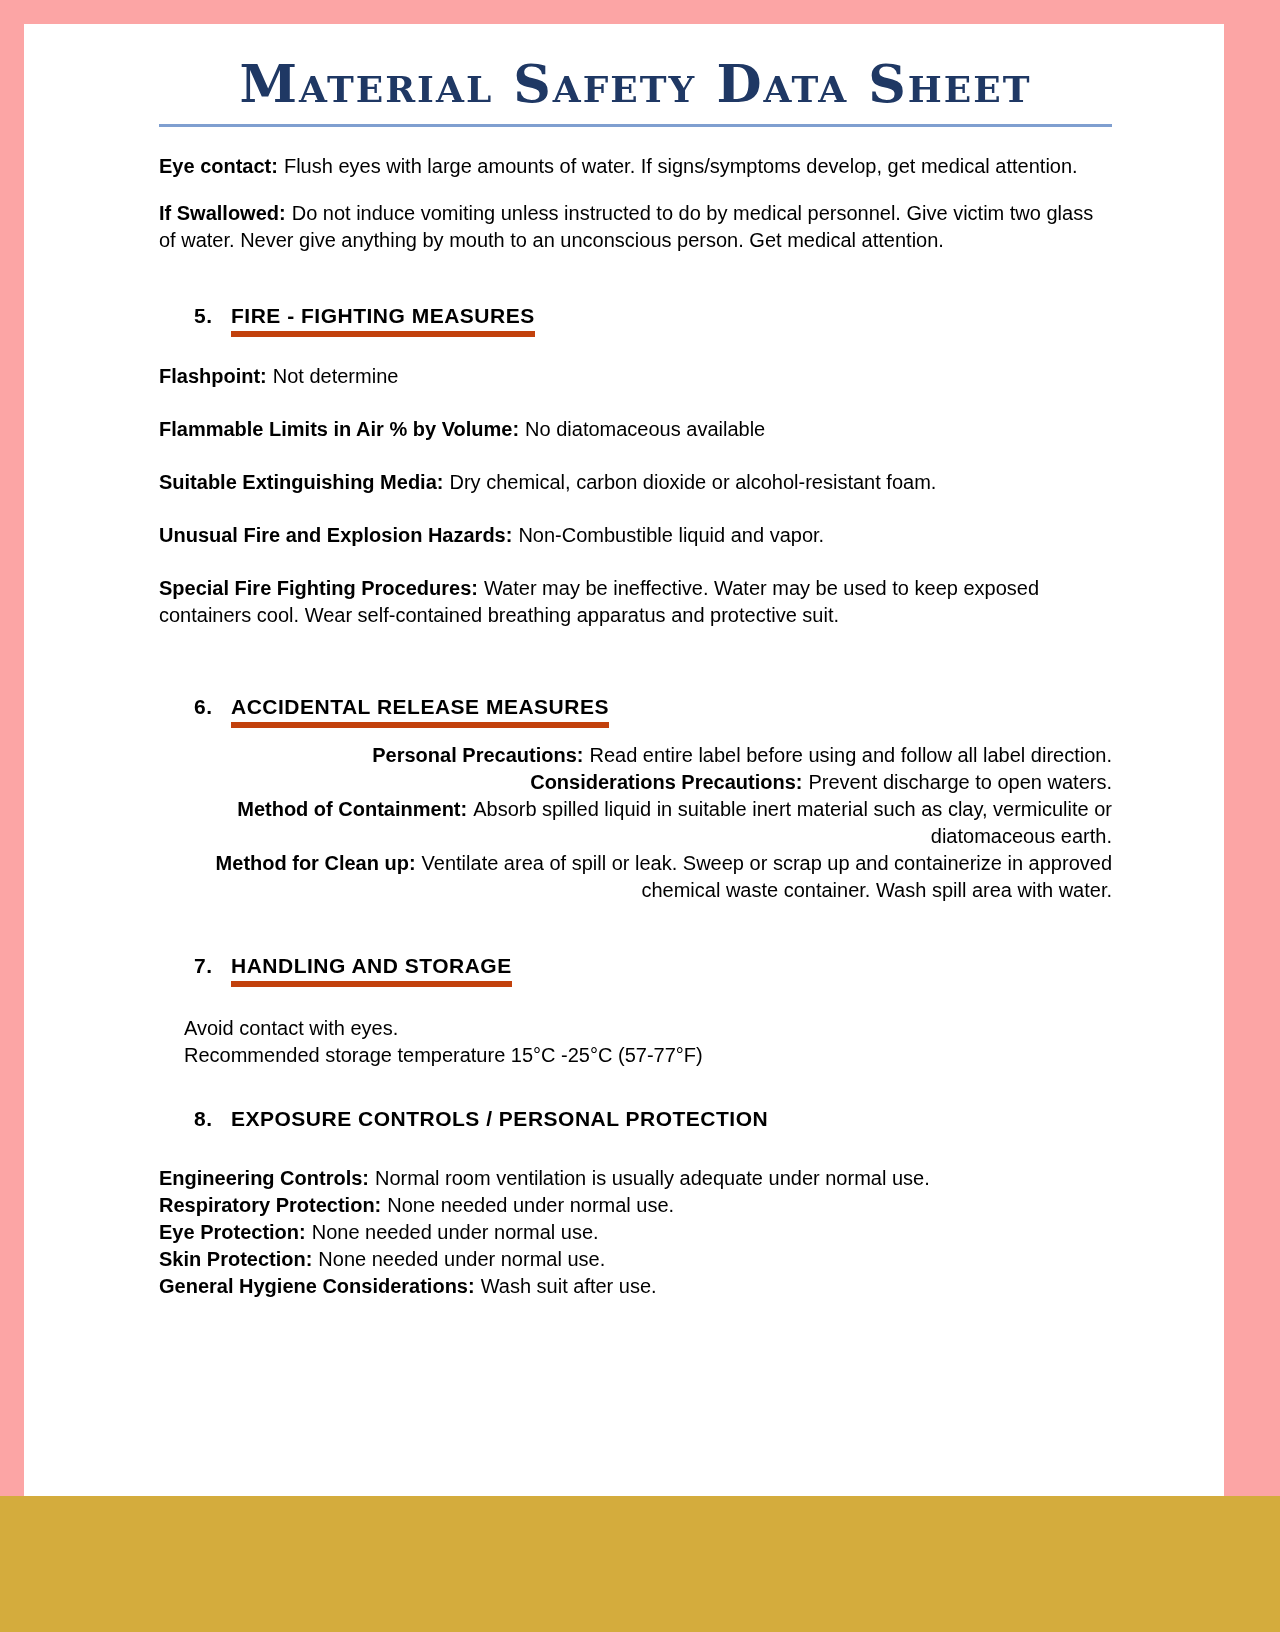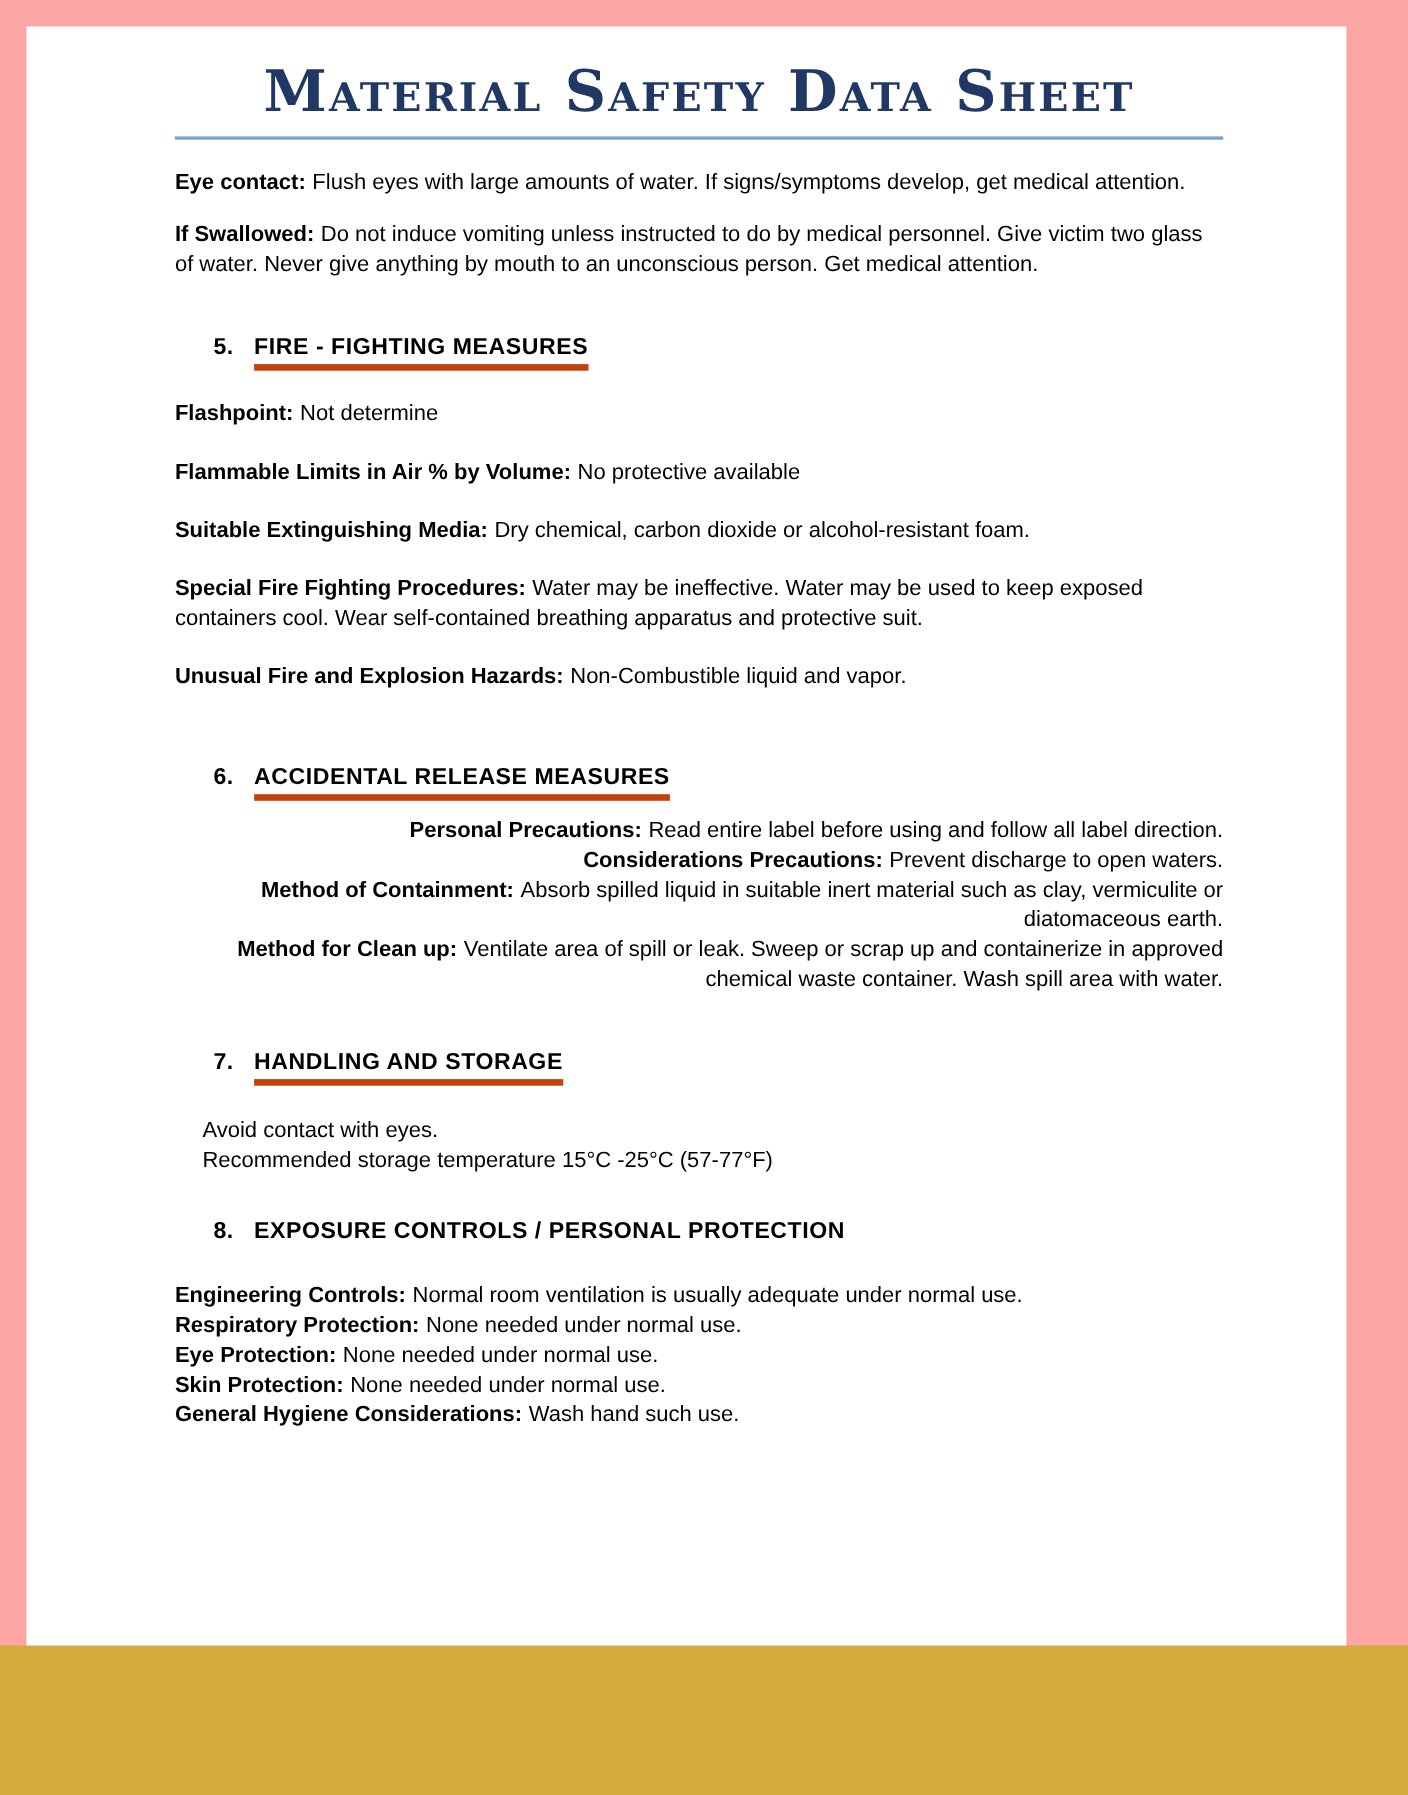--- a/index.html
+++ b/index.html
@@ -90,30 +90,30 @@
 
       <div class="section-heading underlined heading-5">
         <span class="sec-num">5.</span>
         <span class="sec-title">FIRE - FIGHTING MEASURES</span>
       </div>
 
       <p class="body-text item">
         <span class="lbl">Flashpoint:</span><span>Not determine</span>
       </p>
       <p class="body-text item">
-        <span class="lbl">Flammable Limits in Air % by Volume:</span><span>No protective available</span>
+        <span class="lbl">Flammable Limits in Air % by Volume:</span><span>No diatomaceous available</span>
       </p>
       <p class="body-text item">
         <span class="lbl">Suitable Extinguishing Media:</span><span>Dry chemical, carbon dioxide or alcohol-resistant foam.</span>
       </p>
       <p class="body-text item">
-        <span class="lbl">Special Fire Fighting Procedures:</span><span>Water may be ineffective. Water may be used to keep exposed containers cool. Wear self-contained breathing apparatus and protective suit.</span>
+        <span class="lbl">Unusual Fire and Explosion Hazards:</span><span>Non-Combustible liquid and vapor.</span>
       </p>
       <p class="body-text item">
-        <span class="lbl">Unusual Fire and Explosion Hazards:</span><span>Non-Combustible liquid and vapor.</span>
+        <span class="lbl">Special Fire Fighting Procedures:</span><span>Water may be ineffective. Water may be used to keep exposed containers cool. Wear self-contained breathing apparatus and protective suit.</span>
       </p>
 
       <div class="section-heading underlined heading-6">
         <span class="sec-num">6.</span>
         <span class="sec-title">ACCIDENTAL RELEASE MEASURES</span>
       </div>
 
       <div class="body-text tight-block">
         <p>
           <span class="lbl">Personal Precautions:</span><span>Read entire label before using and follow all label direction.</span>
@@ -151,19 +151,19 @@
         <p>
           <span class="lbl">Respiratory Protection:</span><span>None needed under normal use.</span>
         </p>
         <p>
           <span class="lbl">Eye Protection:</span><span>None needed under normal use.</span>
         </p>
         <p>
           <span class="lbl">Skin Protection:</span><span>None needed under normal use.</span>
         </p>
         <p>
-          <span class="lbl">General Hygiene Considerations:</span><span>Wash hand such use.</span>
+          <span class="lbl">General Hygiene Considerations:</span><span>Wash suit after use.</span>
         </p>
       </div>
 
     </div>
   </div>
 </div>
 
 </body></html>

